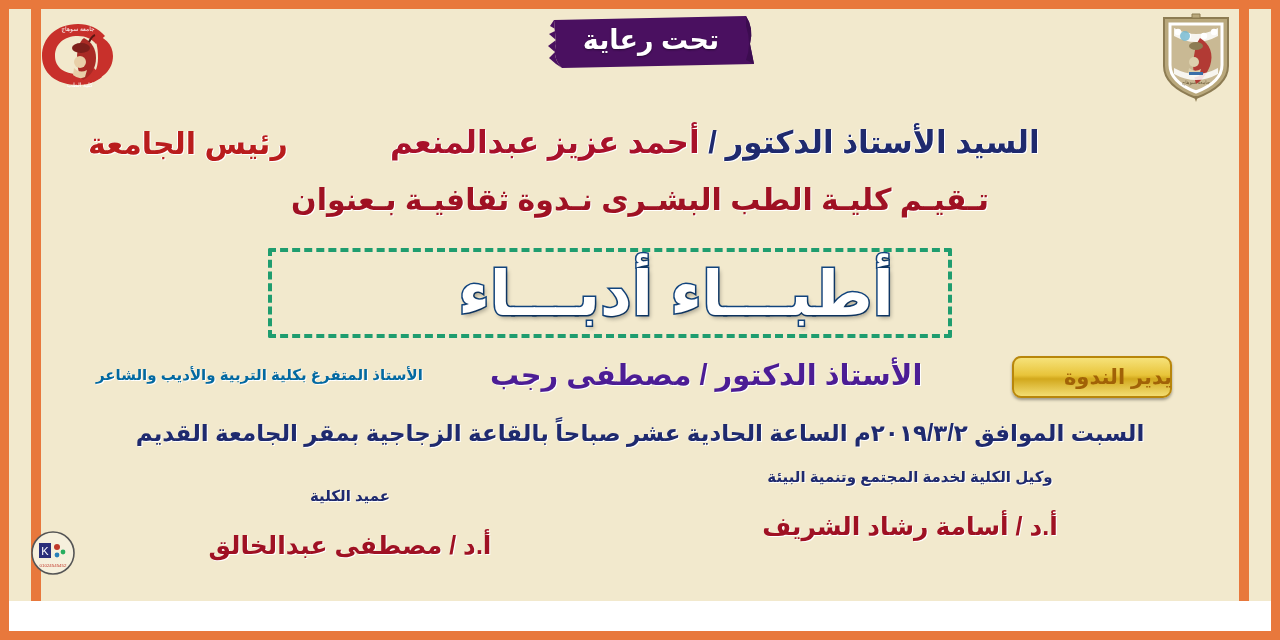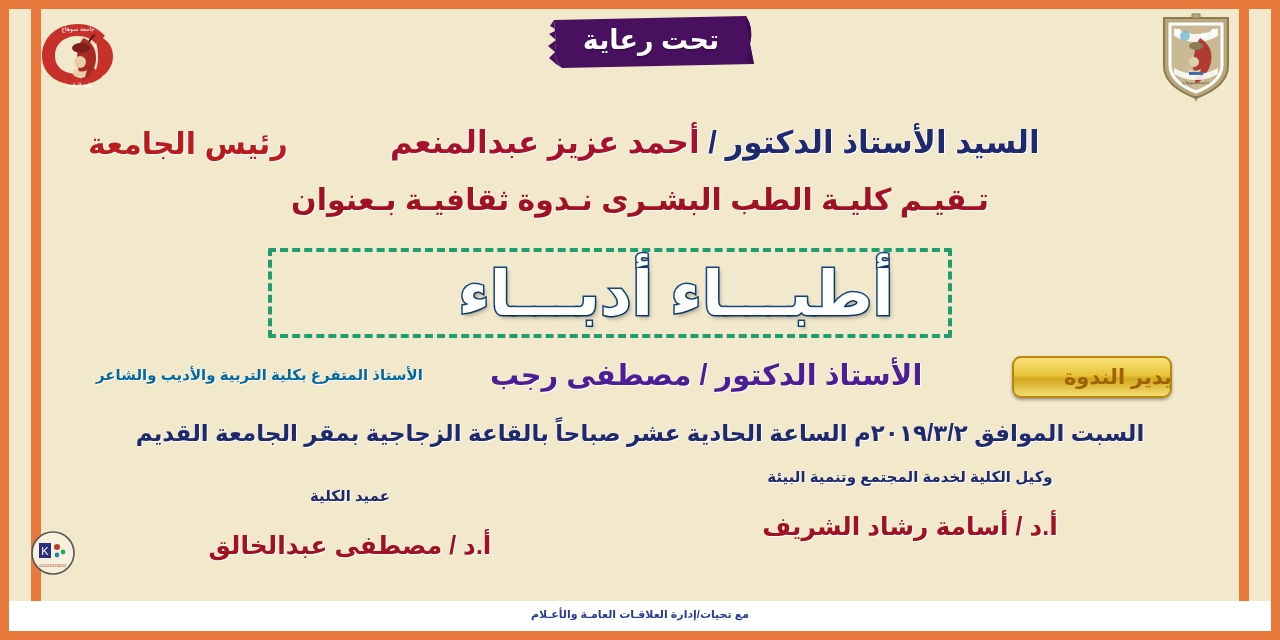--- a/index.html
+++ b/index.html
@@ -331,15 +331,14 @@
   <div class="sig sig-right">
     <div class="sig-title">وكيل الكلية لخدمة المجتمع وتنمية البيئة</div>
     <div class="sig-name">أ.د / أسامة رشاد الشريف</div>
   </div>
   <div class="sig sig-left">
     <div class="sig-title">عميد الكلية</div>
     <div class="sig-name">أ.د / مصطفى عبدالخالق</div>
   </div>
 
   <div class="bottom-strip"></div>
-  <div class="footer-text">مع تحيات/إدارة العلاقـات العامـة والأعـلام</div>
 
 </div>
 
 </body></html>

